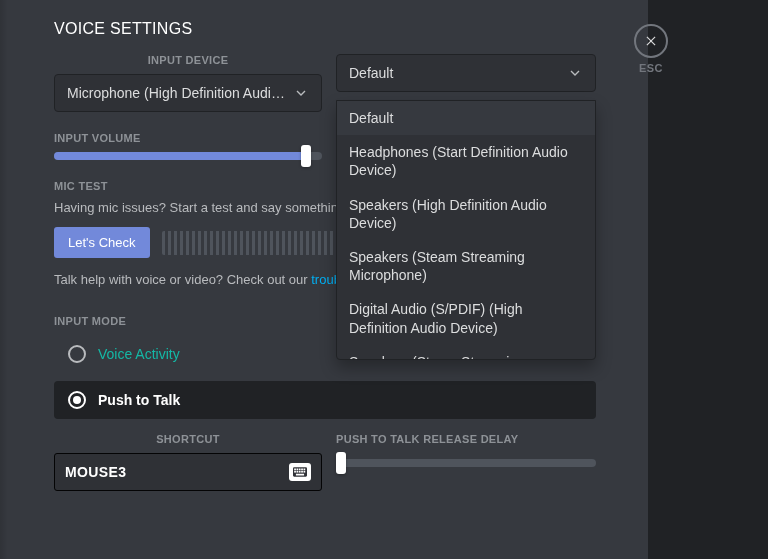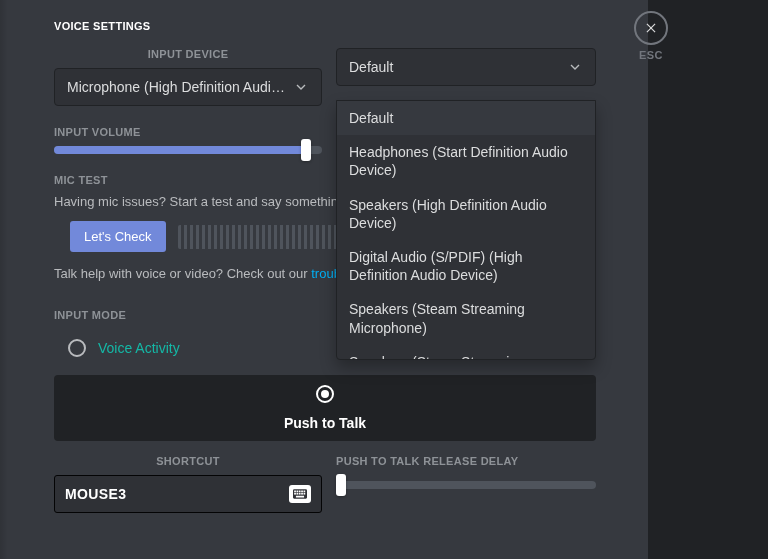--- a/index.html
+++ b/index.html
@@ -14,38 +14,38 @@
   .panel {
     position: absolute;
     left: 0; top: 0;
     width: 768px; height: 559px;
     background: #36393f;
     padding: 20px 40px 0 54px;
   }
   .close-wrap {
     position: absolute;
     right: 100px;
-    top: 11px;
+    top: 24px;
     text-align: center;
   }
   .close-btn {
     width: 34px; height: 34px;
     border: 2px solid #72767d;
     border-radius: 50%;
     display: flex; align-items: center; justify-content: center;
     color: #dcddde;
     cursor: pointer;
   }
   .close-btn svg { width: 14px; height: 14px; }
   .esc-label { color: #72767d; font-size: 11px; font-weight: 600; margin-top: 4px; letter-spacing: 0.5px; }
 
   .title {
     color: #ffffff;
-    font-size: 11px;
-    font-weight: 700;
+    font-size: 16px;
+    font-weight: 400;
     letter-spacing: 0.3px;
     margin-bottom: 16px;
     text-transform: uppercase;
   }
   .row { display: flex; gap: 14px; }
   .col { flex: 1; min-width: 0; }
   .col-left { width: 268px; flex: 0 0 268px; text-align: center; }
   .col-right { width: 260px; flex: 0 0 260px; }
 
   .section-label {
@@ -267,39 +267,39 @@
   <div class="section-label">INPUT VOLUME</div>
   <div class="slider-track" style="width:268px;">
     <div class="slider-fill" style="width:94%;"></div>
     <div class="slider-thumb" style="left:94%;"></div>
   </div>
 
   <div class="spacer-20"></div>
 
   <div class="section-label">MIC TEST</div>
   <div class="mictest-desc">Having mic issues? Start a test and say something fun—we'll play your voice back to you.</div>
-  <div class="mictest-row" style="width:482px;margin-left:16px;">
+  <div class="mictest-row" style="width:482px;">
     <div class="lets-check">Let's Check</div>
     <div class="meter"></div>
   </div>
 
   <div class="help-line">
     <span>Talk help with voice or video? Check out our </span><span class="link">troubleshooting guide</span><span>.</span>
   </div>
 
   <div class="spacer-28"></div>
 
   <div class="section-label">INPUT MODE</div>
 
   <div class="radio-row" style="width:542px;">
     <span class="radio-outer"></span>
     <span class="radio-label">Voice Activity</span>
   </div>
   <div class="spacer-8"></div>
-  <div class="radio-row selected" style="width:542px;flex-direction:column;">
+  <div class="radio-row selected" style="width:542px;">
     <span class="radio-outer">
         <span class="radio-inner"></span>
       </span>
     <span class="radio-label">Push to Talk</span>
   </div>
 
   <div class="spacer-14"></div>
 
   <div class="row">
     <div class="col col-left">
@@ -342,17 +342,17 @@
         <line x1="19" y1="5" x2="5" y2="19"></line>
       </svg>
   </div>
   <div class="esc-label">ESC</div>
 </div>
 
 <div class="dropdown-pop">
   <div class="dd-item highlight">Default</div>
   <div class="dd-item">Headphones (Start Definition Audio Device)</div>
   <div class="dd-item">Speakers (High Definition Audio Device)</div>
+  <div class="dd-item">Speakers (Steam Streaming Microphone)</div>
   <div class="dd-item">Digital Audio (S/PDIF) (High Definition Audio Device)</div>
-  <div class="dd-item">Speakers (Steam Streaming Microphone)</div>
   <div class="dd-item">Speakers (Steam Streaming Speakers)</div>
 
 </div>
 
 </body></html>

